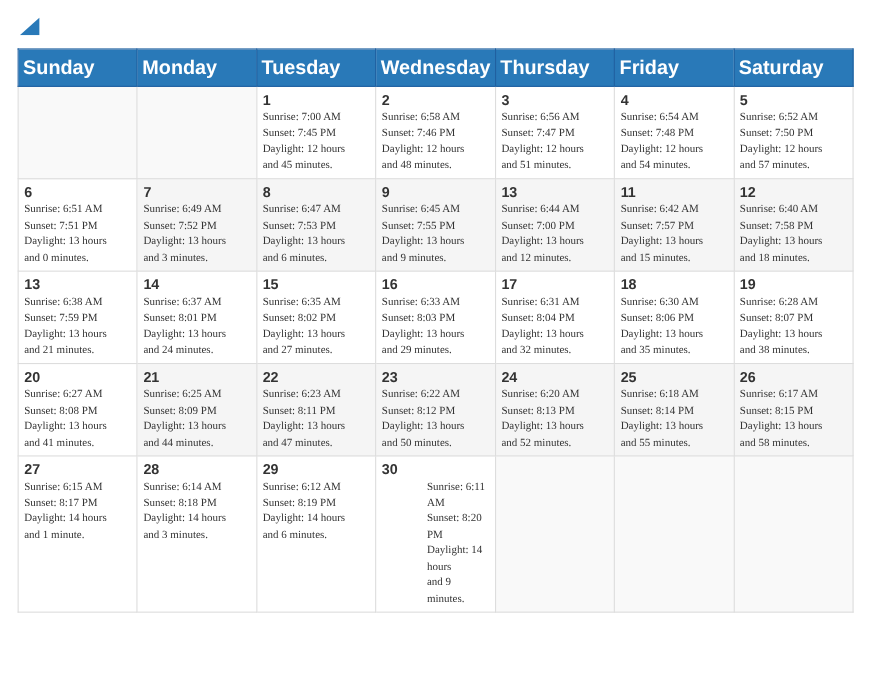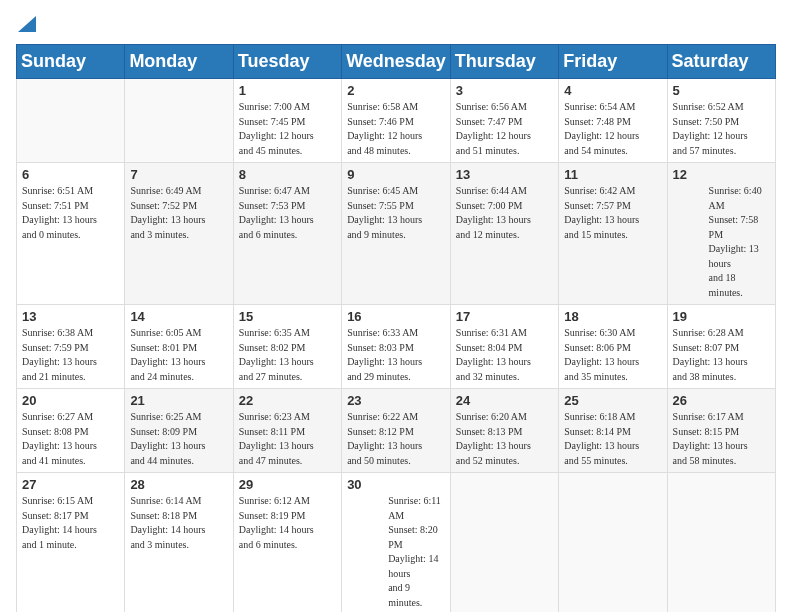--- a/index.html
+++ b/index.html
@@ -209,37 +209,37 @@
         </td>
         <td>
           <span class="day-num">11</span>
           <div class="day-detail" style="white-space: pre-line;">Sunrise: 6:42 AM
 Sunset: 7:57 PM
 Daylight: 13 hours
 and 15 minutes.</div>
         </td>
         <td>
           <span class="day-num">12</span>
-          <div class="day-detail" style="white-space: pre-line; margin-left: 36px;">Sunrise: 6:40 AM
+          <div class="day-detail" style="white-space: pre-line;">Sunrise: 6:40 AM
 Sunset: 7:58 PM
 Daylight: 13 hours
 and 18 minutes.</div>
         </td>
       </tr>
       <tr class="row-odd">
         <td>
           <span class="day-num">13</span>
           <div class="day-detail" style="white-space: pre-line;">Sunrise: 6:38 AM
 Sunset: 7:59 PM
 Daylight: 13 hours
 and 21 minutes.</div>
         </td>
         <td>
           <span class="day-num">14</span>
-          <div class="day-detail" style="white-space: pre-line;">Sunrise: 6:05 AM
+          <div class="day-detail" style="white-space: pre-line;">Sunrise: 6:37 AM
 Sunset: 8:01 PM
 Daylight: 13 hours
 and 24 minutes.</div>
         </td>
         <td>
           <span class="day-num">15</span>
           <div class="day-detail" style="white-space: pre-line;">Sunrise: 6:35 AM
 Sunset: 8:02 PM
 Daylight: 13 hours
 and 27 minutes.</div>

